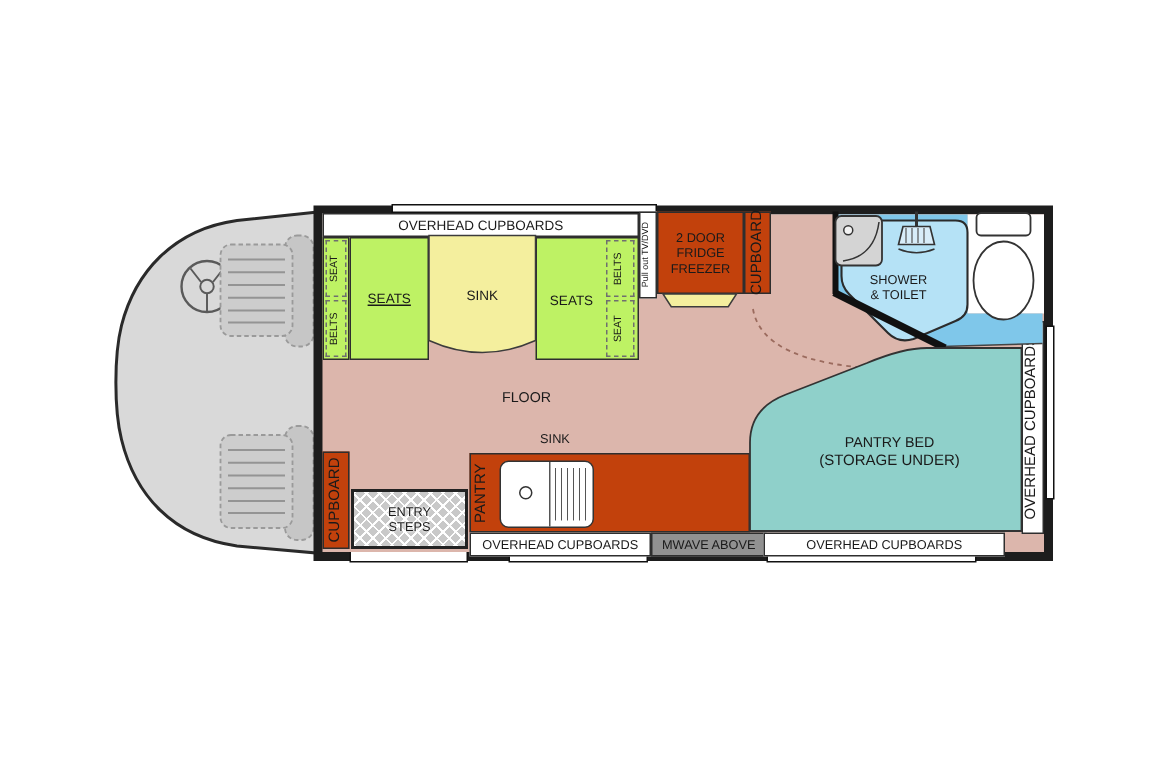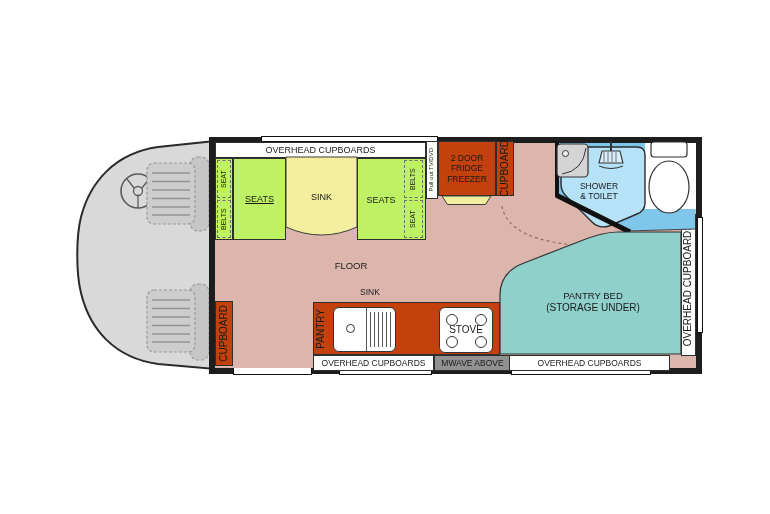--- a/index.html
+++ b/index.html
@@ -112,28 +112,25 @@
   <div class="abs flex" style="left:313px;top:304px;width:17px;height:49px;">
     <span class="lbl v f75">PANTRY</span>
   </div>
 
   <div class="unit" style="left:333px;top:307px;width:63px;height:45px;">
     <div class="abs" style="left:32px;top:0;width:1px;height:43px;background:#555;"></div>
     <div class="abs" style="left:12px;top:16px;width:9px;height:9px;border:1.2px solid #333;border-radius:50%;box-sizing:border-box;"></div>
     <div class="abs" style="left:36px;top:4px;width:23px;height:35px;background:repeating-linear-gradient(90deg,#555 0,#555 1px,rgba(0,0,0,0) 1px,rgba(0,0,0,0) 4px);"></div>
   </div>
 
-  <div class="unit flex f75" style="left:439px;top:307px;width:54px;height:46px;">
-    <div class="burner" style="left:6px;top:6px;"></div>
-    <div class="burner" style="left:35px;top:6px;"></div>
-    <div class="burner" style="left:6px;top:28px;"></div>
-    <div class="burner" style="left:35px;top:28px;"></div>
-    <span class="lbl">STOVE</span>
-  </div>
-
+
+  <div class="abs steps flex f85" style="left:234px;top:326px;width:78px;height:40px;box-sizing:border-box;">
+    <span class="lbl pre" style="text-shadow:0 0 2px #fff,0 0 2px #fff;">ENTRY
+STEPS</span>
+  </div>
 
   <div class="blk yellow flex" style="left:215px;top:301px;width:18px;height:65px;">
     <span class="lbl v f75">CUPBOARD</span>
   </div>
 
   <div class="blk white flex f85" style="left:313px;top:355px;width:121px;height:16px;">
     <span class="lbl">OVERHEAD CUPBOARDS</span>
   </div>
   <div class="blk graybar flex f85" style="left:434px;top:355px;width:77px;height:16px;">
     <span class="lbl">MWAVE ABOVE</span>

